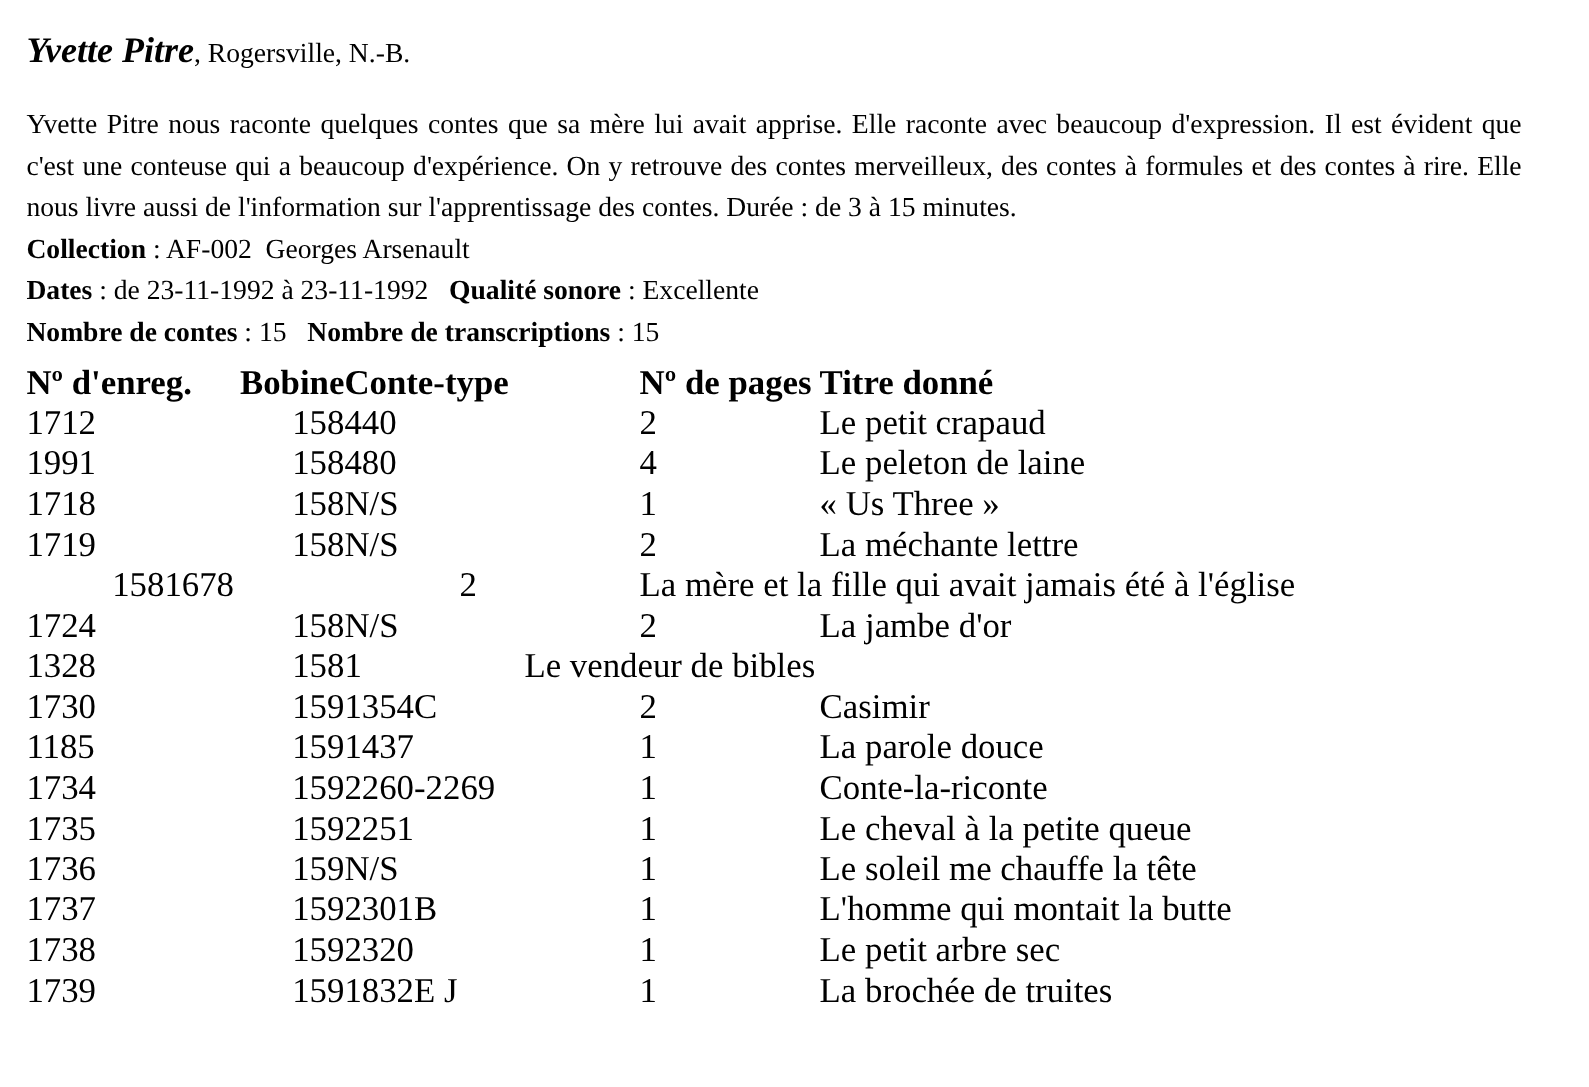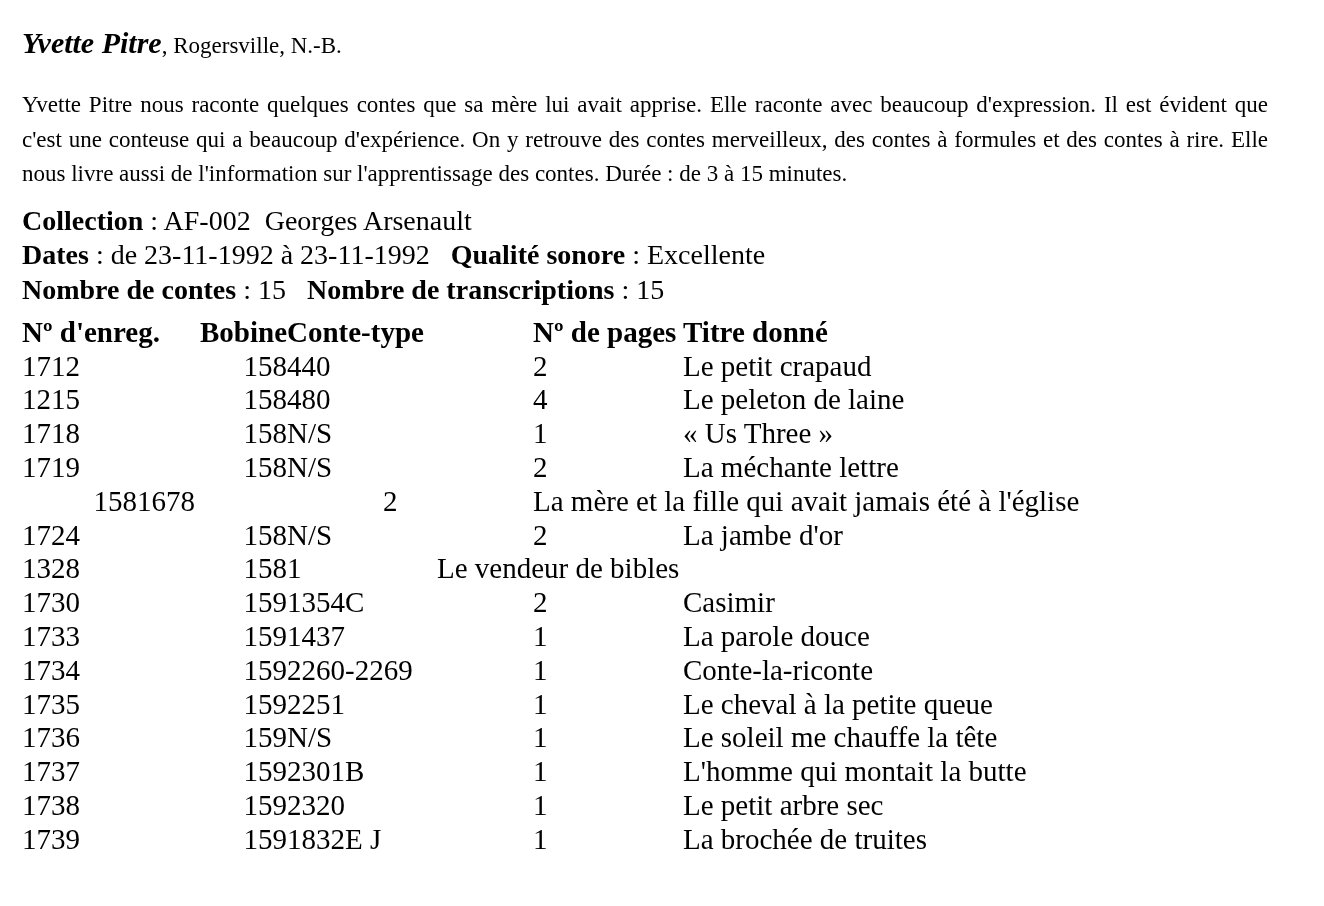--- a/index.html
+++ b/index.html
@@ -30,22 +30,22 @@
     font-weight: bold;
     font-style: italic;
   }
   .desc {
     margin: 23px 0 0 0;
     font-size: 23px;
     line-height: 34.6px;
     text-align: justify;
   }
   .meta {
-    margin-top: 12px;
-    font-size: 28px;
+    margin-top: 0;
+    font-size: 23px;
     line-height: 34.7px;
   }
   .meta-line span { white-space: pre-wrap; }
   .b { font-weight: bold; }
   .table {
     margin-top: 8px;
     font-size: 29px;
   }
   .trow {
     display: flex;
@@ -86,21 +86,21 @@
     <div id="table-body">
   <div class="trow">
     <span class="c c0">1712</span>
     <span class="c c1">158</span>
     <span class="c c2">440</span>
     <span class="c c3">2</span>
     <span class="c c4">Le petit crapaud</span>
   </div>
 
   <div class="trow">
-    <span class="c c0">1215</span>
+    <span class="c c0">1991</span>
     <span class="c c1">158</span>
     <span class="c c2">480</span>
     <span class="c c3">4</span>
     <span class="c c4">Le peleton de laine</span>
   </div>
 
   <div class="trow">
     <span class="c c0">1718</span>
     <span class="c c1">158</span>
     <span class="c c2">N/S</span>
@@ -140,21 +140,21 @@
 
   <div class="trow">
     <span class="c c0">1730</span>
     <span class="c c1">159</span>
     <span class="c c2">1354C</span>
     <span class="c c3">2</span>
     <span class="c c4">Casimir</span>
   </div>
 
   <div class="trow">
-    <span class="c c0">1733</span>
+    <span class="c c0">1185</span>
     <span class="c c1">159</span>
     <span class="c c2">1437</span>
     <span class="c c3">1</span>
     <span class="c c4">La parole douce</span>
   </div>
 
   <div class="trow">
     <span class="c c0">1734</span>
     <span class="c c1">159</span>
     <span class="c c2">2260-2269</span>

